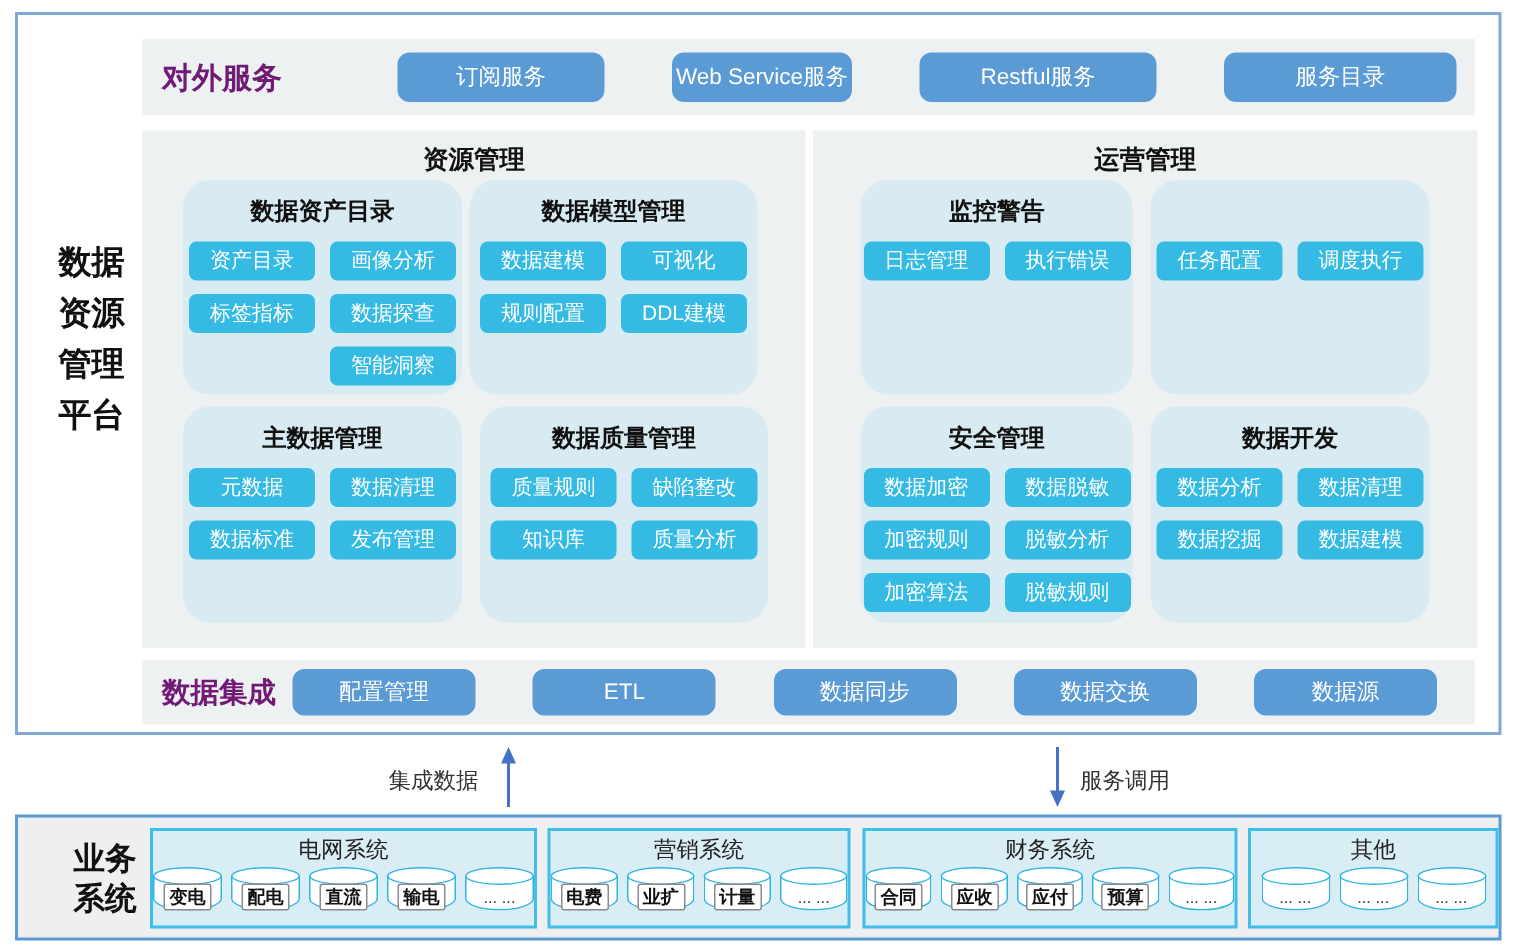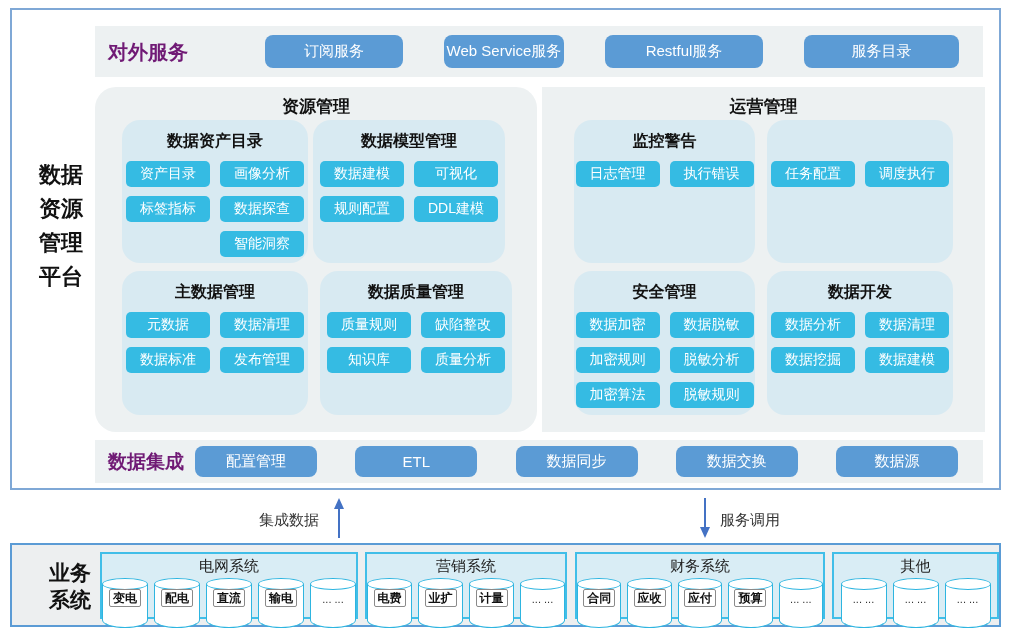--- a/index.html
+++ b/index.html
@@ -11,31 +11,31 @@
   .main-box { position:absolute; left:10px; top:8px; width:991px; height:482px;
     background:#fff; border:2px solid #7fa8d6; }
   .platform-title { position:absolute; left:18px; top:148px; width:62px;
     font-size:22px; font-weight:bold; color:#111; line-height:34px; text-align:center; }
 
   .band { position:absolute; left:83px; width:888px; background:#edf1f2; }
   .band-label { position:absolute; left:13px; top:50%; transform:translateY(-50%);
     font-size:20px; font-weight:bold; color:#701a75; white-space:nowrap; }
 
   .ext-band { top:16px; height:51px; }
-  .ext-btn-row { position:absolute; left:122px; right:24px; top:9px; height:33px;
+  .ext-btn-row { position:absolute; left:122px; right:12px; top:9px; height:33px;
     display:flex; justify-content:space-between; align-items:center;padding-left:48px; }
   .btn-blue { background:#5b9bd5; color:#fff; border-radius:8px; height:33px;
     display:flex; align-items:center; justify-content:center; font-size:15px; cursor:default; }
   .ext-btn-row .btn-blue:nth-child(1){ width:138px; }
   .ext-btn-row .btn-blue:nth-child(2){ width:120px; }
   .ext-btn-row .btn-blue:nth-child(3){ width:158px; }
   .ext-btn-row .btn-blue:nth-child(4){ width:155px;text-align:center; }
 
   .panel { position:absolute; top:77px; height:345px; background:#edf1f2; }
-  .panel-res { left:83px; width:442px;border-radius:21px; }
+  .panel-res { left:83px; width:442px; }
   .panel-ops { left:530px; width:443px; }
   .panel-title { position:absolute; top:8px; left:0; right:0; text-align:center;
     font-size:17px; font-weight:bold; color:#111; }
 
   .sub-box { position:absolute; background:#d8eaf2; border-radius:18px; }
   .sub-title { height:30px; margin-top:11px; text-align:center;
     font-size:16px; font-weight:bold; color:#111; }
   .sub-grid { display:grid; grid-template-columns:repeat(2,84px);
     justify-content:center; gap:9px 10px; }
   .btn-cyan { background:#35bbe3; color:#fff; border-radius:5px; height:26px;
@@ -54,21 +54,21 @@
 
   
   .biz-box { position:absolute; left:10px; top:543px; width:991px; height:84px;
     background:#edeff0; border:2px solid #5b9bd5;padding-left:18px; }
   .biz-label { position:absolute; left:22px; top:14px; width:72px; text-align:center;
     font-size:21px; font-weight:bold; color:#111; line-height:27px; }
   .sys-panel { position:absolute; top:7px; height:67px; background:#d9edf5;
     border:2px solid #41bee8; }
   .sys-title { margin-top:3px; text-align:center; font-size:15px; color:#222; }
   .cyl-row { display:flex; justify-content:center; gap:6px; margin-top:2px; }
-  .cyl { position:relative; width:46px; height:50px; }
+  .cyl { position:relative; width:46px; height:29px; }
   .cyl-body { position:absolute; left:0; right:0; top:6px; bottom:0; background:#fff;
     border:1.5px solid #2eb5e0; border-top:none;
     border-radius:0 0 23px 23px / 0 0 8px 8px; z-index:1; }
   .cyl-top { position:absolute; left:0; right:0; top:0; height:12px; background:#fff;
     border:1.5px solid #2eb5e0; border-radius:50%; z-index:2; }
   .cyl-label { position:absolute; left:50%; transform:translateX(-50%); top:11px;
     z-index:3; background:#fff; border:1px solid #8a8a8a; border-radius:2px;
     padding:0 3px; font-size:12px; font-weight:bold; color:#111;
     line-height:16px; white-space:nowrap; }
   .cyl-label.plain { border:none; background:transparent; font-weight:normal;

